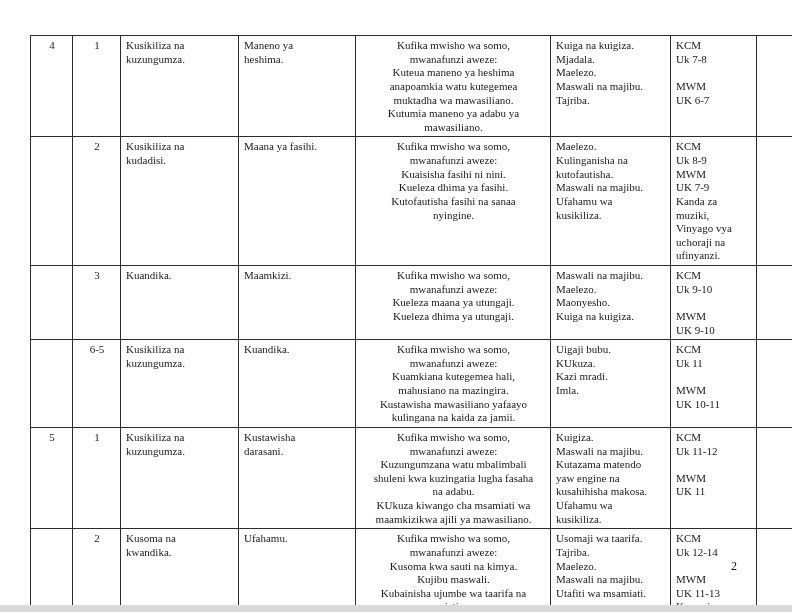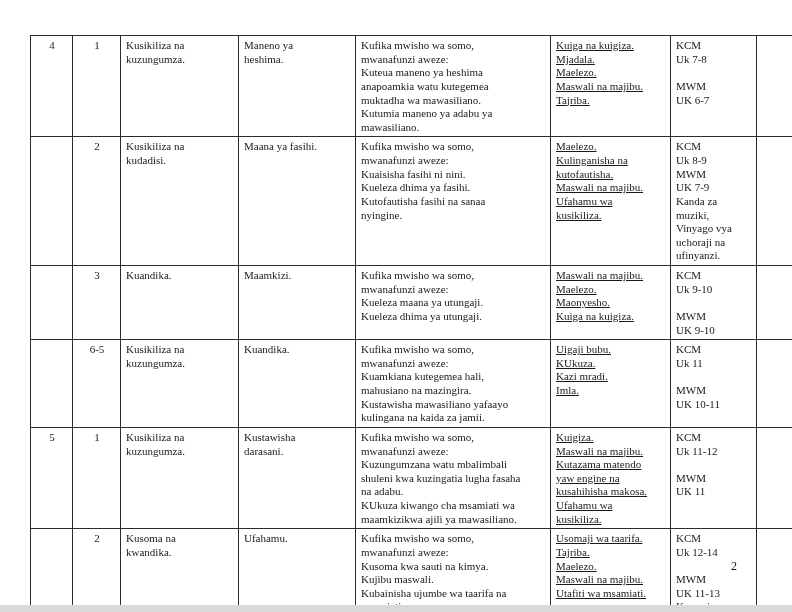--- a/index.html
+++ b/index.html
@@ -24,22 +24,22 @@
     padding:3px 4px 2px 5px;
     font-size:11px;
     line-height:1.24;
     white-space:pre-line;
     word-wrap:break-word;
   }
   td.week{width:32px;text-align:center;}
   td.lesson{width:38px;text-align:center;}
   td.skill{width:108px;}
   td.topic{width:107px;margin-left:34px;}
-  td.objectives{width:185px;}
-  td.activities{width:110px;text-decoration:underline;}
+  td.objectives{width:185px;text-align:center;}
+  td.activities{width:110px;}
   td.refs{
     width:76px;
     font-size:9px;
     white-space:pre-wrap;
     padding-top:9px;
     line-height:1.3;
   }
   td.remarks{width:74px;}
   #page-number{
     position:absolute;

